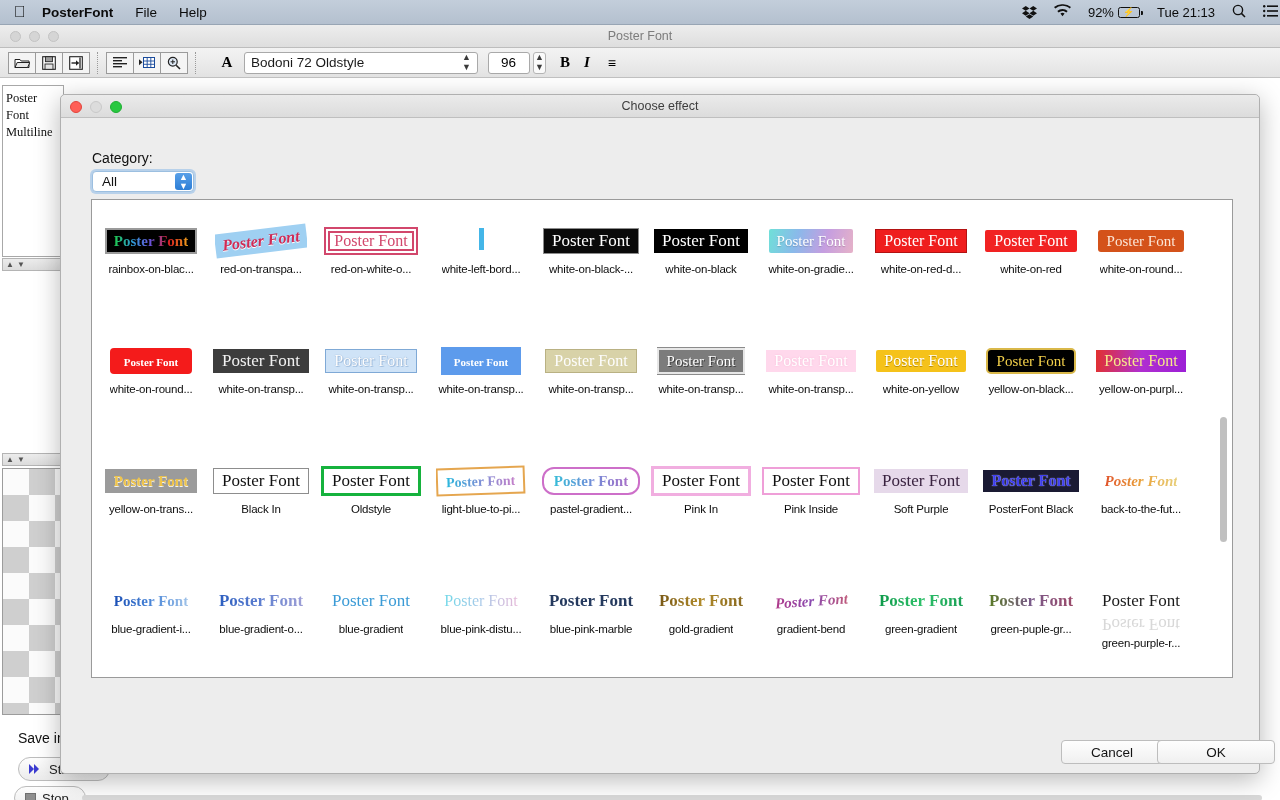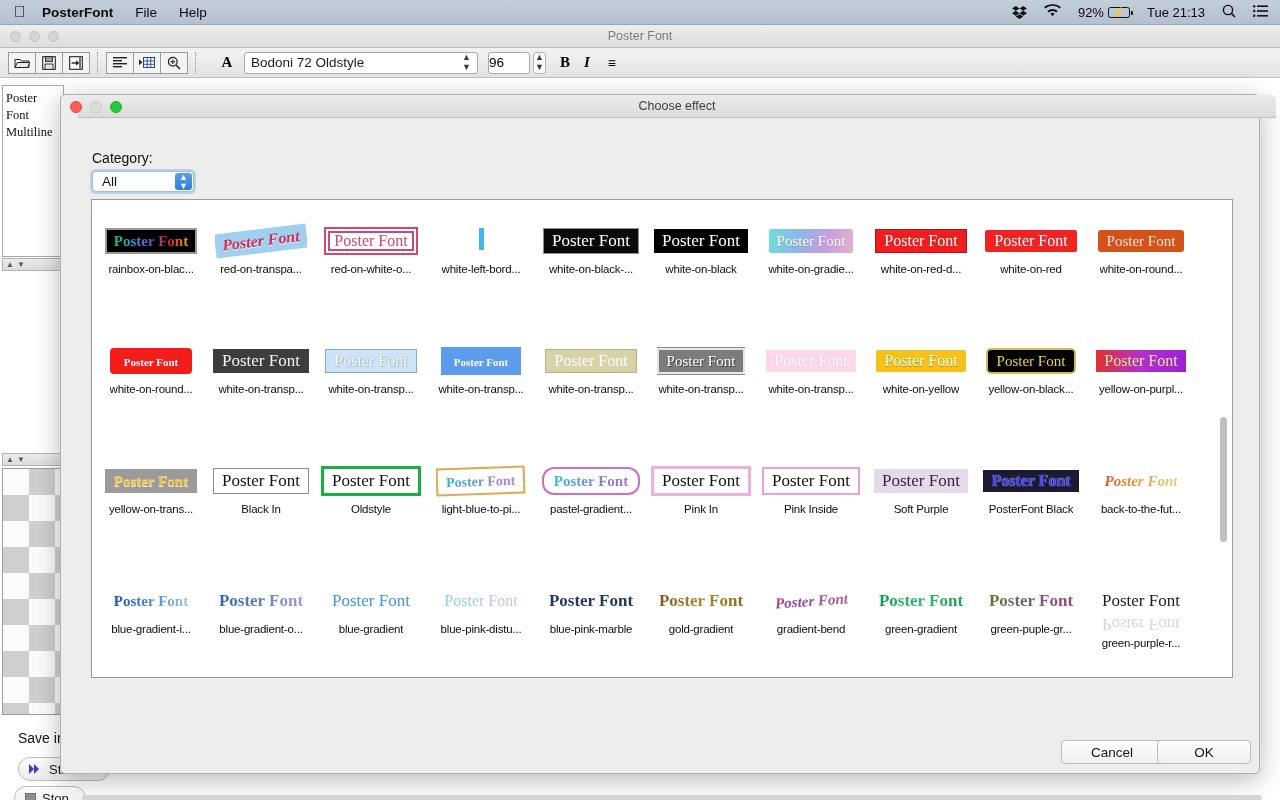--- a/index.html
+++ b/index.html
@@ -15,21 +15,21 @@
   #menubar {
     position: absolute; left: 0; top: 0; width: 1280px; height: 25px;
     background: linear-gradient(to bottom, #c3cedb 0%, #b4c0cf 100%);
     display: flex; align-items: center;
     border-bottom: 1px solid #98a5b4;
     font-size: 13px; color: #0b0b0b;
   }
   #menubar .apple { margin-left: 14px; margin-right: 16px; font-size: 16px; line-height: 1; }
   #menubar .app-name { font-weight: bold; font-size: 13.5px; margin-right: 22px; }
   #menubar .mi { margin-right: 22px; font-size: 13.5px; }
-  #menubar .right { margin-left: auto; display: flex; align-items: center; padding-right: 12px; }
+  #menubar .right { margin-left: auto; display: flex; align-items: center; padding-right: 2px; }
   #menubar .right > * { margin-left: 17px; font-size: 13px; }
 
   .dropbox-ico { width: 15px; height: 15px; display:inline-block; position: relative; }
   .wifi-ico { font-size: 15px; }
   .batt { display: flex; align-items: center; }
   .batt .pct { font-size: 13px; margin-right: 4px; }
   .batt-shell {
     width: 22px; height: 11px; border: 1.5px solid #111; border-radius: 2.5px;
     position: relative; display: flex; align-items: center; justify-content: center;
   }
@@ -72,21 +72,21 @@
   .tb-A { width: 26px; text-align: center; font-weight: bold; font-size: 15px;
           font-family: "Liberation Serif", serif; margin-left: 10px; margin-right: 4px; }
   .tb-font-select {
     width: 234px; height: 22px; background: #fff; border: 1px solid #a9a9a9; border-radius: 3px;
     display: flex; align-items: center; padding: 0 6px; font-size: 13.5px; color: #1a1a1a;
     position: relative;
   }
   .tb-font-select .chev { position: absolute; right: 6px; font-size: 9px; color: #3a3a3a; line-height: 1.05; text-align:center;}
   .tb-size {
     width: 42px; height: 22px; background: #fff; border: 1px solid #a9a9a9; border-radius: 3px;
-    display: flex; align-items: center; justify-content: flex-start; padding-right: 5px;
+    display: flex; align-items: center; justify-content: flex-end; padding-right: 13px;
     font-size: 13.5px; margin-left: 10px;
   }
   .tb-stepper { margin-left: 3px; font-size: 9px; color: #3a3a3a; line-height: 1.05;
                 border: 1px solid #b5b5b5; border-radius: 3px; background: #fafafa;
                 width: 13px; height: 22px; display:flex; flex-direction: column; align-items:center; justify-content:center; }
   .tb-style { margin-left: 14px; font-size: 15px; font-family: "Liberation Serif", serif; }
   .tb-style.b { font-weight: bold; }
   .tb-style.i { font-style: italic; font-weight: bold; }
   .tb-style.align { font-family: "Liberation Sans", sans-serif; font-size: 14px; margin-left: 18px; }
 
@@ -135,21 +135,21 @@
     background: #d9d9d9; border-radius: 3px;
   }
 
   
   #dialog {
     position: absolute; left: 60px; top: 69px; width: 1200px; height: 680px;
     background: #ededed; border: 1px solid #b0b0b0; border-radius: 5px;
     box-shadow: 0 6px 26px rgba(0,0,0,0.28);
   }
   #dlg-title {
-    position: absolute; left: 17px; top: 0; width: 100%; height: 23px;
+    position: absolute; left: 0; top: 0; width: 100%; height: 23px;
     background: linear-gradient(to bottom,#ebebeb,#dcdcdc);
     border-bottom: 1px solid #bfbfbf; border-radius: 5px 5px 0 0;
     text-align: center; font-size: 12.5px; color: #3d3d3d; line-height: 23px;
   }
   #dlg-traffic { left: 9px; top: 6px; }
   #dlg-traffic .dot { width: 12px; height: 12px; border-radius: 50%; }
   .dot.red { background: #ff5f57; border: 1px solid #e1453c; }
   .dot.yellow { background: #dcdcdc; border: 1px solid #c9c9c9; }
   .dot.green { background: #28c840; border: 1px solid #1eae33; }
 
@@ -202,21 +202,21 @@
     background: #c0c0c0; border-radius: 4px;
   }
 
   #btn-cancel, #btn-ok {
     position: absolute; top: 645px; height: 24px; border: 1px solid #bdbdbd;
     border-radius: 4px; background: linear-gradient(to bottom,#fefefe,#f0f0f0);
     display: flex; align-items: center; justify-content: center;
     font-size: 13.5px; color: #141414;
   }
   #btn-cancel { left: 988px; width: 102px; margin-left: 12px; }
-  #btn-ok { left: 1096px; width: 94px; }
+  #btn-ok { left: 1096px; width: 118px; }
 </style>
 </head>
 <body>
 
 <div id="menubar">
   <span class="apple"></span>
   <span class="app-name">PosterFont</span>
   <span class="mi">File</span>
   <span class="mi">Help</span>
   <span class="right">

